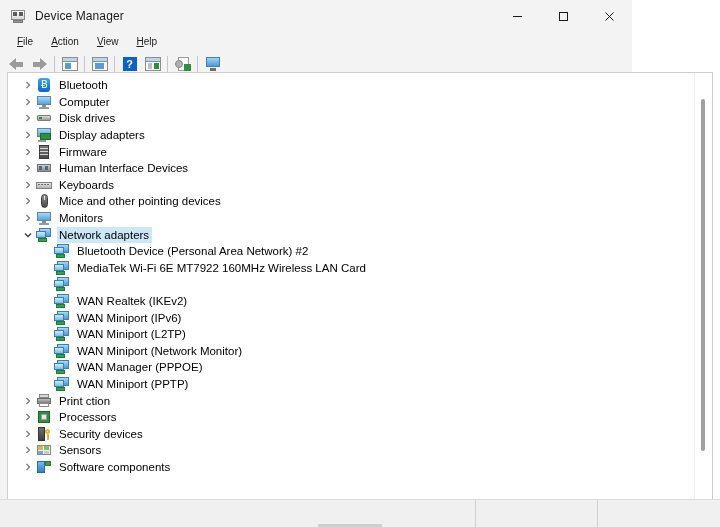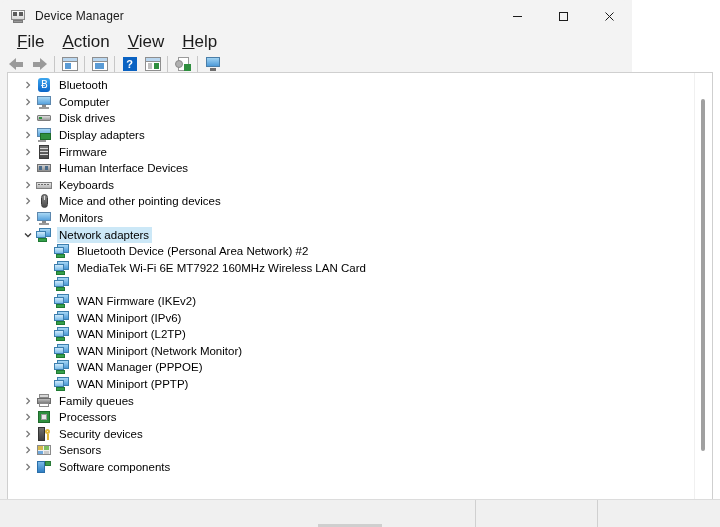--- a/index.html
+++ b/index.html
@@ -76,21 +76,21 @@
   
   .menubar {
     height: 20px;
     background: #f3f3f3;
     display: flex;
     align-items: center;
     padding-left: 8px;
     box-sizing: border-box;
   }
   .menu-item {
-    font-size: 17px;
+    font-size: 10px;
     color: #1b1b1b;
     padding: 0 9px;
     line-height: 20px;
     white-space: nowrap;
   }
   .menu-item .acc {
     text-decoration: underline;
   }
 
   
@@ -775,21 +775,21 @@
             <div class="scr2"></div>
             <div class="base"></div>
           </div>
         </div>
         <div class="row level1">
           <div class="row-icon ic-net">
             <div class="scr"></div>
             <div class="scr2"></div>
             <div class="base"></div>
           </div>
-          <div class="row-label">WAN Firmware (IKEv2)</div>
+          <div class="row-label">WAN Realtek (IKEv2)</div>
         </div>
         <div class="row level1">
           <div class="row-icon ic-net">
             <div class="scr"></div>
             <div class="scr2"></div>
             <div class="base"></div>
           </div>
           <div class="row-label">WAN Miniport (IPv6)</div>
         </div>
         <div class="row level1">
@@ -828,21 +828,21 @@
           <div class="chev">
             <svg width="8" height="8" viewBox="0 0 8 8">
               <polyline points="2.5,1 5.5,4 2.5,7" fill="none" stroke="#767676" stroke-width="1.2"></polyline>
             </svg>
           </div>
           <div class="row-icon ic-printer">
             <div class="top"></div>
             <div class="body"></div>
             <div class="out"></div>
           </div>
-          <div class="row-label">Family queues</div>
+          <div class="row-label">Print ction</div>
         </div>
         <div class="row level0">
           <div class="chev">
             <svg width="8" height="8" viewBox="0 0 8 8">
               <polyline points="2.5,1 5.5,4 2.5,7" fill="none" stroke="#767676" stroke-width="1.2"></polyline>
             </svg>
           </div>
           <div class="row-icon ic-cpu">
             <div class="body"></div>
             <div class="core"></div>

